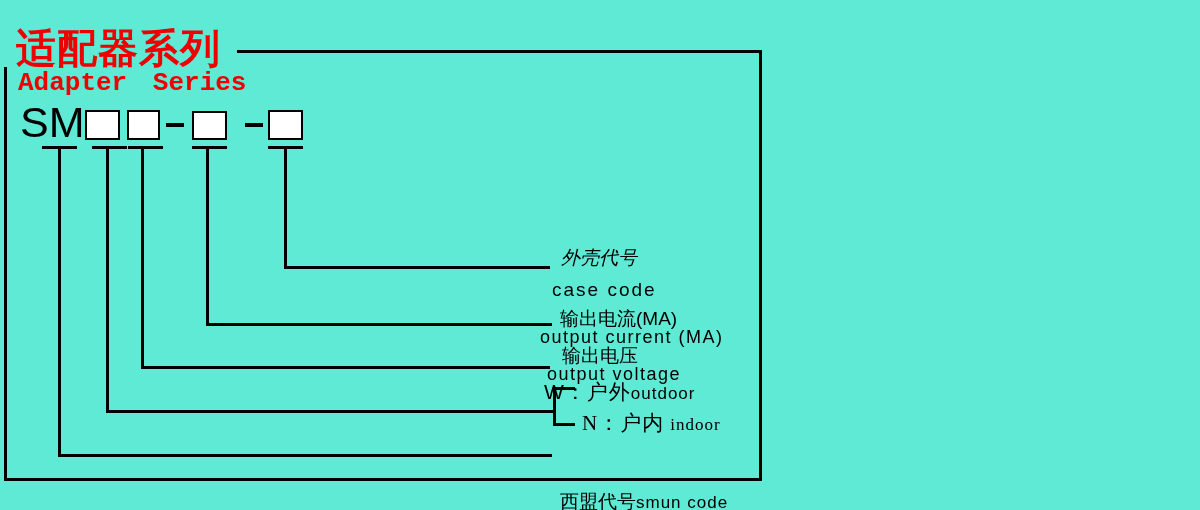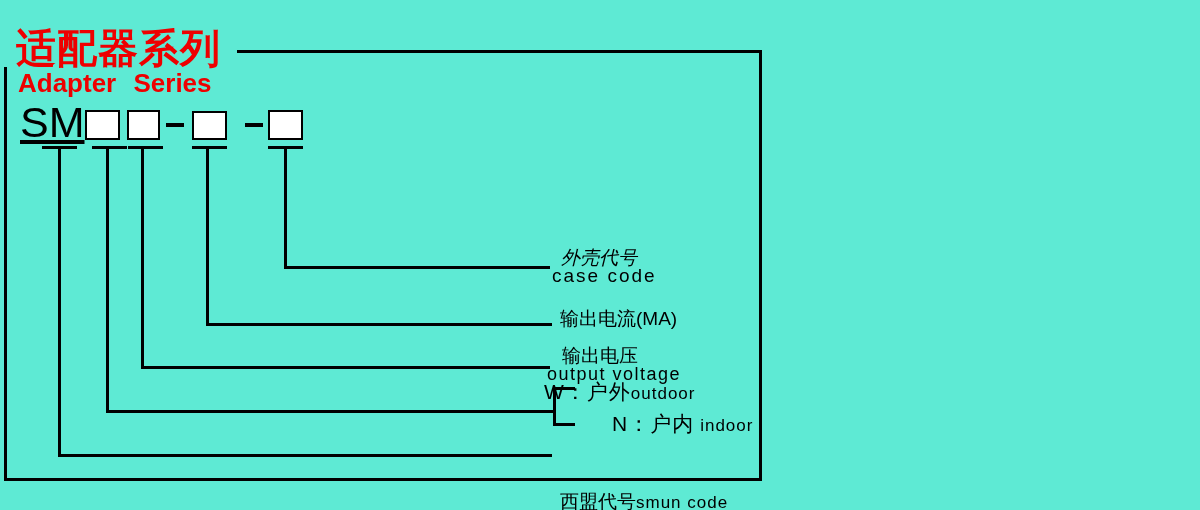--- a/index.html
+++ b/index.html
@@ -15,26 +15,26 @@
   .hline, .vline { position: absolute; background: #000000; }
   .frame { position: absolute; background: #000000; }
   .title-zh {
     position: absolute; left: 16px; top: 26px;
     font-size: 40px; font-weight: bold; color: #ee0000;
     letter-spacing: 1px; white-space: nowrap; line-height: 1.1;
   }
   .title-en {
     position: absolute; left: 18px; top: 70px;
     font-size: 26px; font-weight: bold; color: #ee0000;
-    word-spacing: 10px; white-space: nowrap; line-height: 1.0;
+    word-spacing: 10px; white-space: nowrap; line-height: 1.0; font-family: Liberation Mono, monospace;
   }
   .sm-text {
     position: absolute; left: 20px; top: 101px;
     font-size: 43px; color: #000000; line-height: 1.0;
-    letter-spacing: 0px; white-space: nowrap; text-decoration: underline;
+    letter-spacing: 0px; white-space: nowrap;
   }
   .code-box {
     position: absolute; border: 2px solid #000000; background: #ffffff;
   }
   .zh-label {
     position: absolute; font-size: 19px; color: #000000;
     white-space: nowrap; line-height: 1.0;
   }
   .en-label {
     position: absolute; font-size: 18px; color: #000000;
@@ -88,31 +88,32 @@
   <div class="hline" style="left:206px; top:323px; width:346px; height:3px;"></div>
   <div class="hline" style="left:141px; top:366px; width:409px; height:3px;"></div>
   <div class="hline" style="left:106px; top:410px; width:447px; height:3px;"></div>
   <div class="hline" style="left:58px;  top:454px; width:494px; height:3px;"></div>
 
   <div class="vline" style="left:553px; top:387px; width:3px; height:39px;"></div>
   <div class="hline" style="left:553px; top:387px; width:22px; height:3px;"></div>
   <div class="hline" style="left:553px; top:423px; width:22px; height:3px;"></div>
 
   <div class="zh-label" style="left:561px; top:248px;font-style:italic;">外壳代号</div>
-  <div class="en-label" style="left:552px; top:266px; font-size:19px; letter-spacing:2px;">case code</div>
+  <div class="en-label" style="left:552px; top:280px; font-size:19px; letter-spacing:2px;">case code</div>
 
   <div class="zh-label" style="left:560px; top:309px;">输出电流(MA)</div>
+  <div class="en-label" style="left:540px; top:328px;">output current (MA)</div>
 
   <div class="zh-label" style="left:562px; top:346px;">输出电压</div>
   <div class="en-label" style="left:547px; top:365px;">output voltage</div>
 
   <div class="branch-row" style="left:544px; top:381px;">
     <span class="big">W：</span><span class="big">户外</span><span class="small">outdoor</span>
   </div>
-  <div class="branch-row" style="left:612px; top:413px;">
+  <div class="branch-row" style="left:582px; top:413px;font-family:Liberation Serif, serif;">
     <span class="big">N：</span><span class="big">户内</span><span class="small" style="margin-left:6px;">indoor</span>
   </div>
 
   <div class="combo-row" style="left:560px; top:444px;margin-top:48px;">
     <span class="big">西盟代号</span><span class="small">smun code</span>
   </div>
 
 </div>
 
 </body></html>

